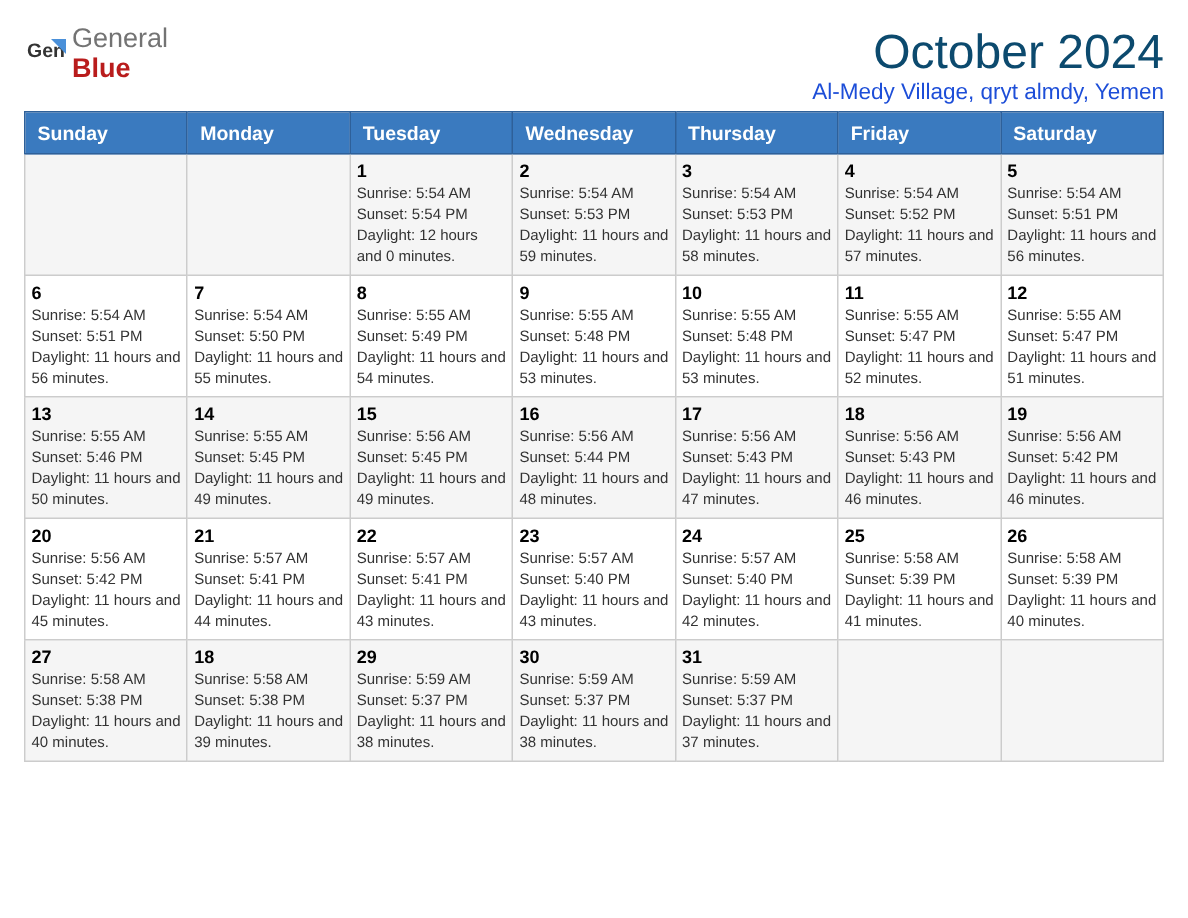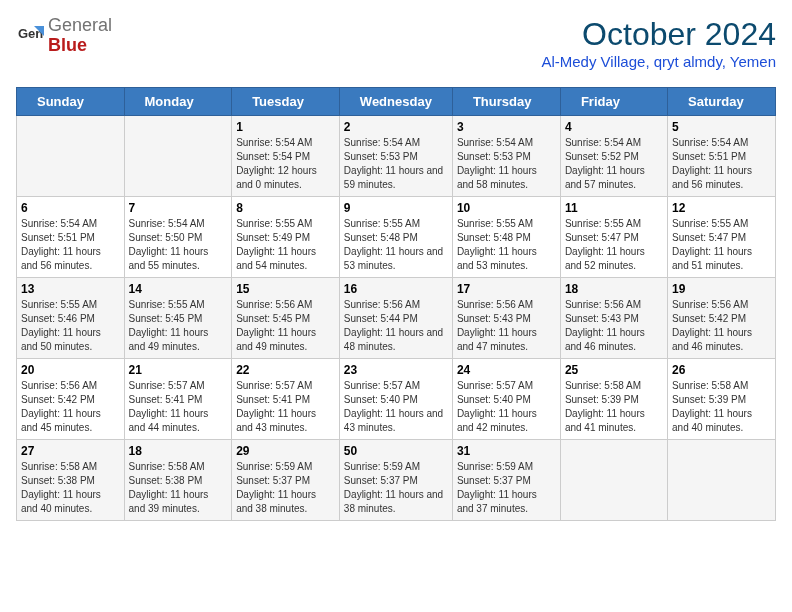--- a/index.html
+++ b/index.html
@@ -7,21 +7,21 @@
       font-family: Arial, Helvetica, sans-serif;
       background: #fff;
       width: 792px;
       min-height: 612px;
       padding: 16px;
     }
     .header {
       display: flex;
       align-items: flex-start;
       justify-content: space-between;
-      margin-bottom: 17px;
+      margin-bottom: 4px;
     }
     .logo {
       display: flex;
       align-items: center;
       gap: 4px;
     }
     .logo-icon {
       width: 28px;
       height: 28px;
     }
@@ -38,21 +38,21 @@
       color: #1d4ed8;
     }
     table {
       width: 100%;
       border-collapse: collapse;
       font-size: 11px;
     }
     thead tr th {
       background-color: #3a7abf;
       color: #fff;
-      padding: 6px 20px;
+      padding: 6px 8px;
       text-align: left;
       font-size: 13px;
       font-weight: bold;
       border: 1px solid #2e6099;
     }
     tbody tr td {
       border: 1px solid #ccc;
       vertical-align: top;
       padding: 4px;
       min-height: 80px;
@@ -233,21 +233,21 @@
         </td>
         <td>
           <span class="day-num">18</span>
           <div class="day-info">Sunrise: 5:58 AM<br>Sunset: 5:38 PM<br>Daylight: 11 hours and 39 minutes.</div>
         </td>
         <td>
           <span class="day-num">29</span>
           <div class="day-info">Sunrise: 5:59 AM<br>Sunset: 5:37 PM<br>Daylight: 11 hours and 38 minutes.</div>
         </td>
         <td>
-          <span class="day-num">50</span>
+          <span class="day-num">30</span>
           <div class="day-info">Sunrise: 5:59 AM<br>Sunset: 5:37 PM<br>Daylight: 11 hours and 38 minutes.</div>
         </td>
         <td>
           <span class="day-num">31</span>
           <div class="day-info">Sunrise: 5:59 AM<br>Sunset: 5:37 PM<br>Daylight: 11 hours and 37 minutes.</div>
         </td>
         <td class="empty-cell"></td>
         <td class="empty-cell"></td>
       </tr>
     </tbody>

